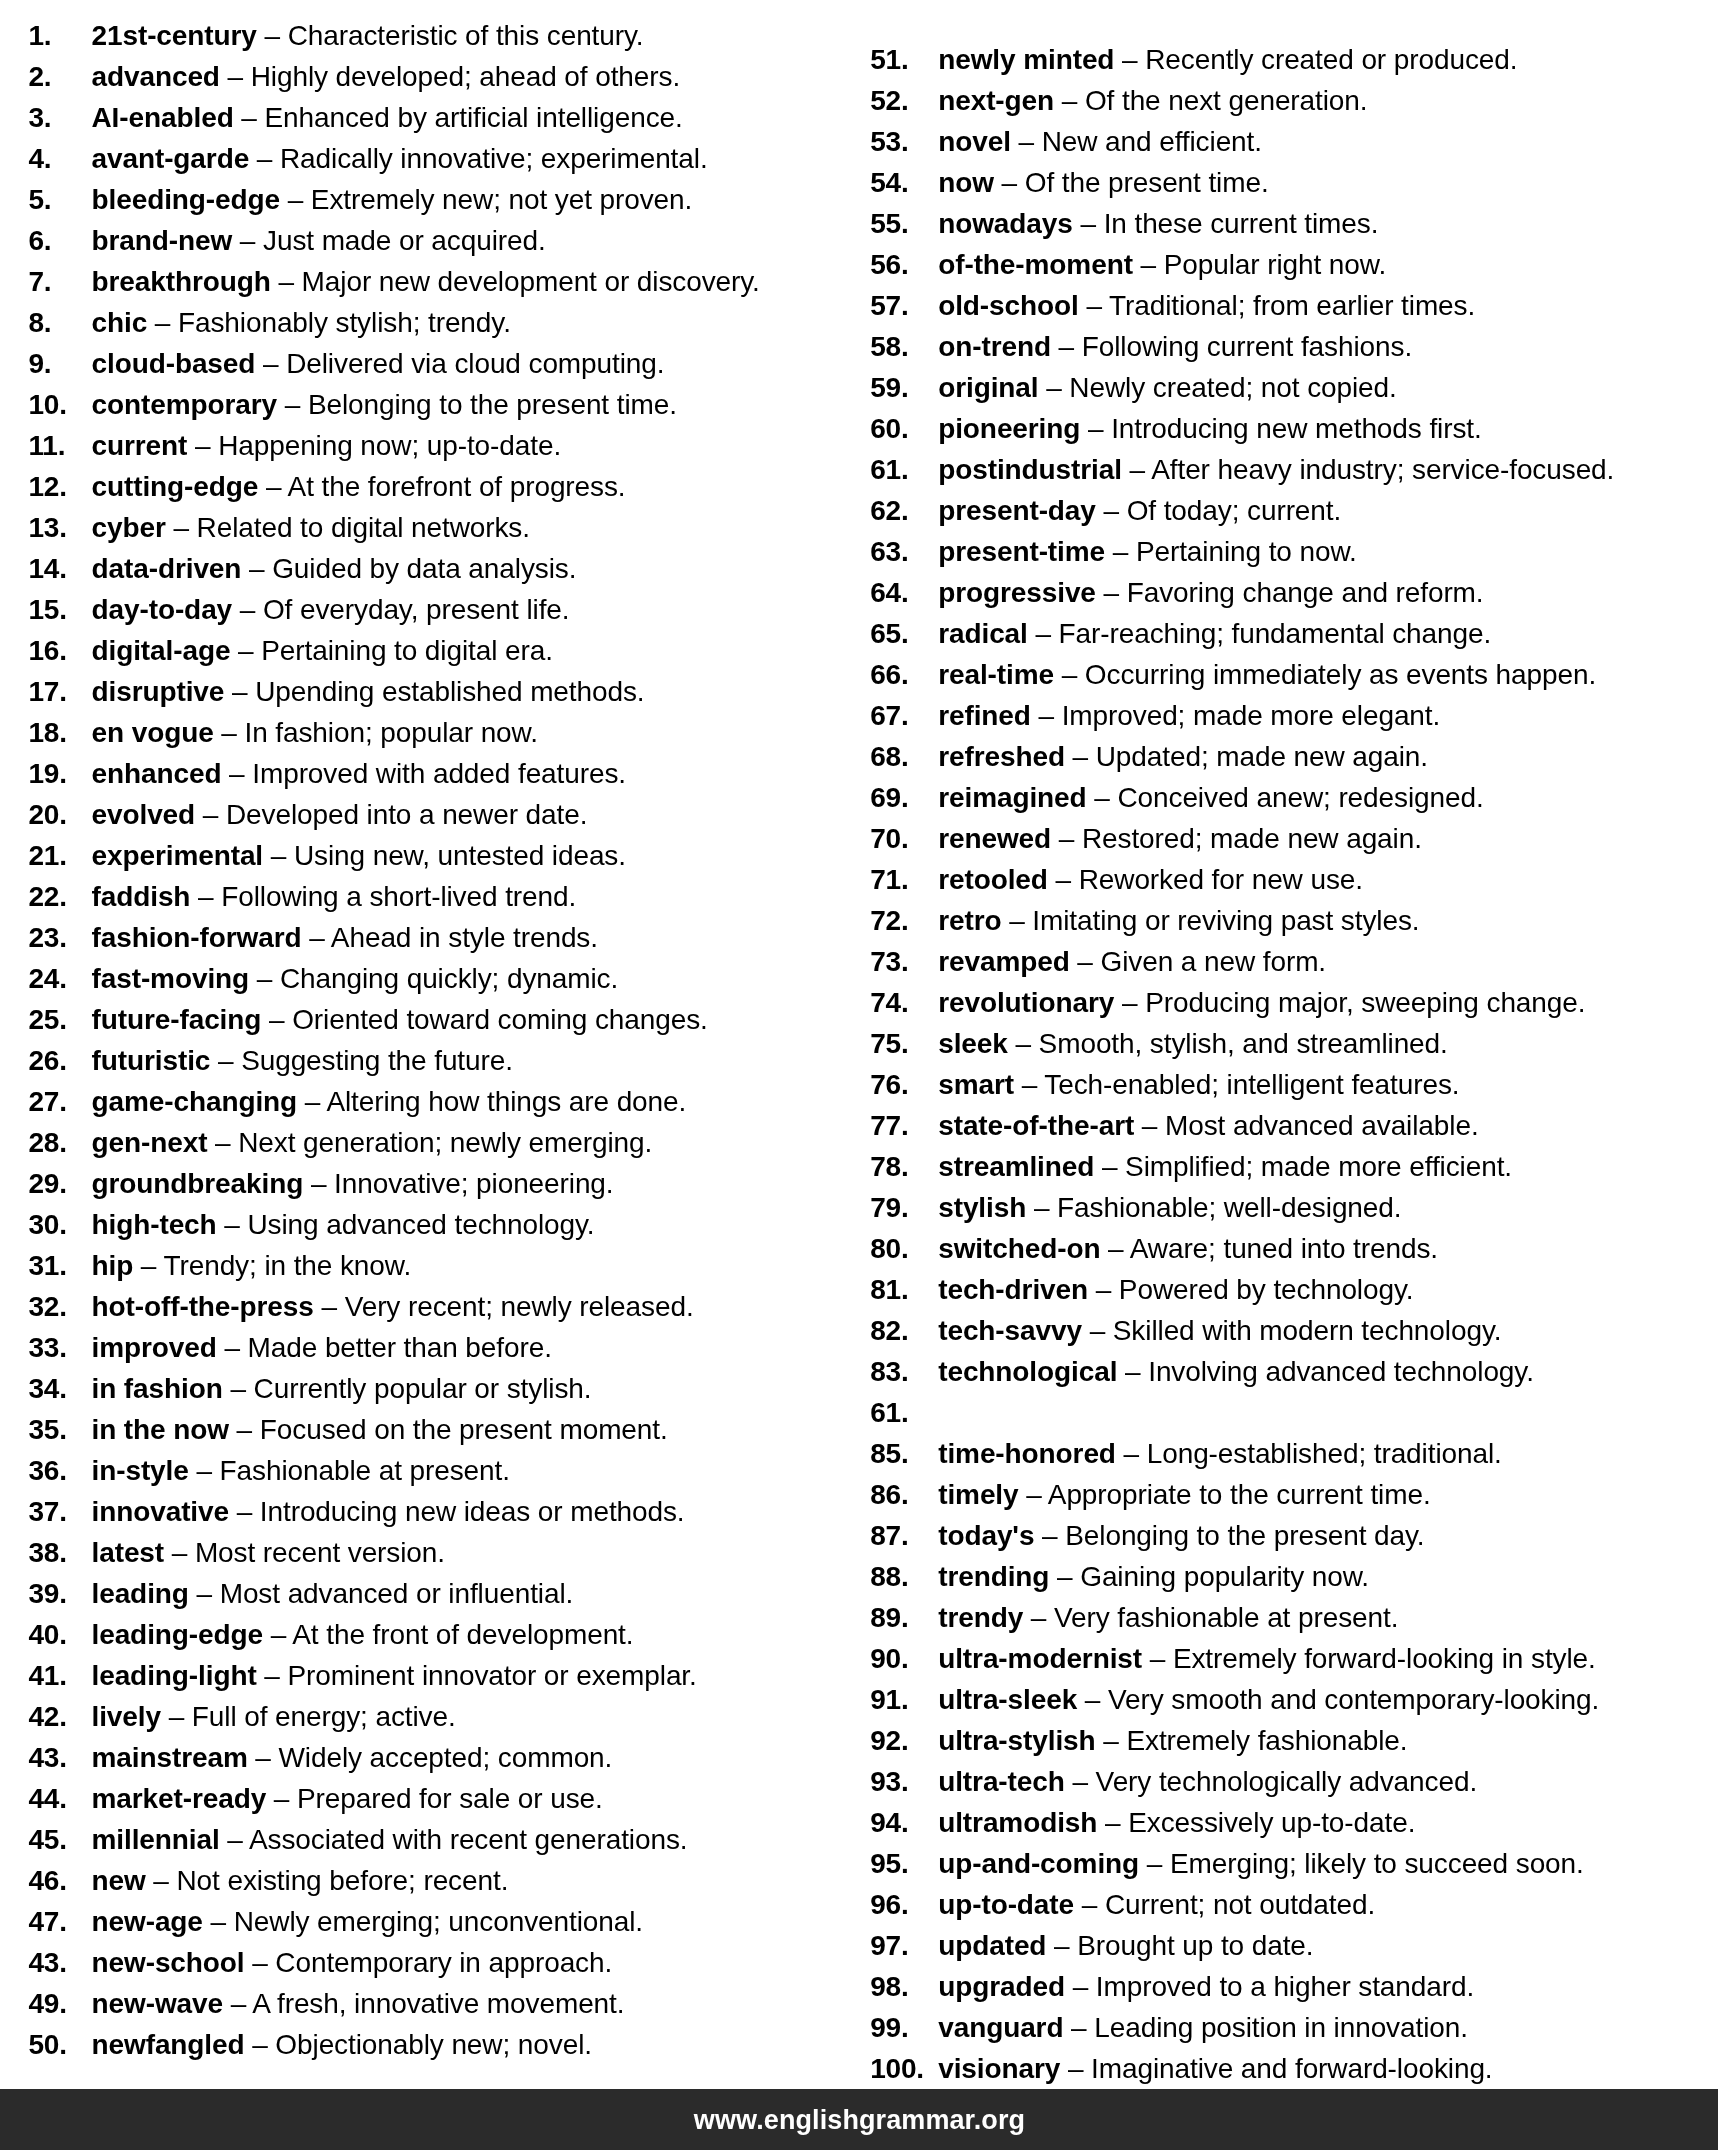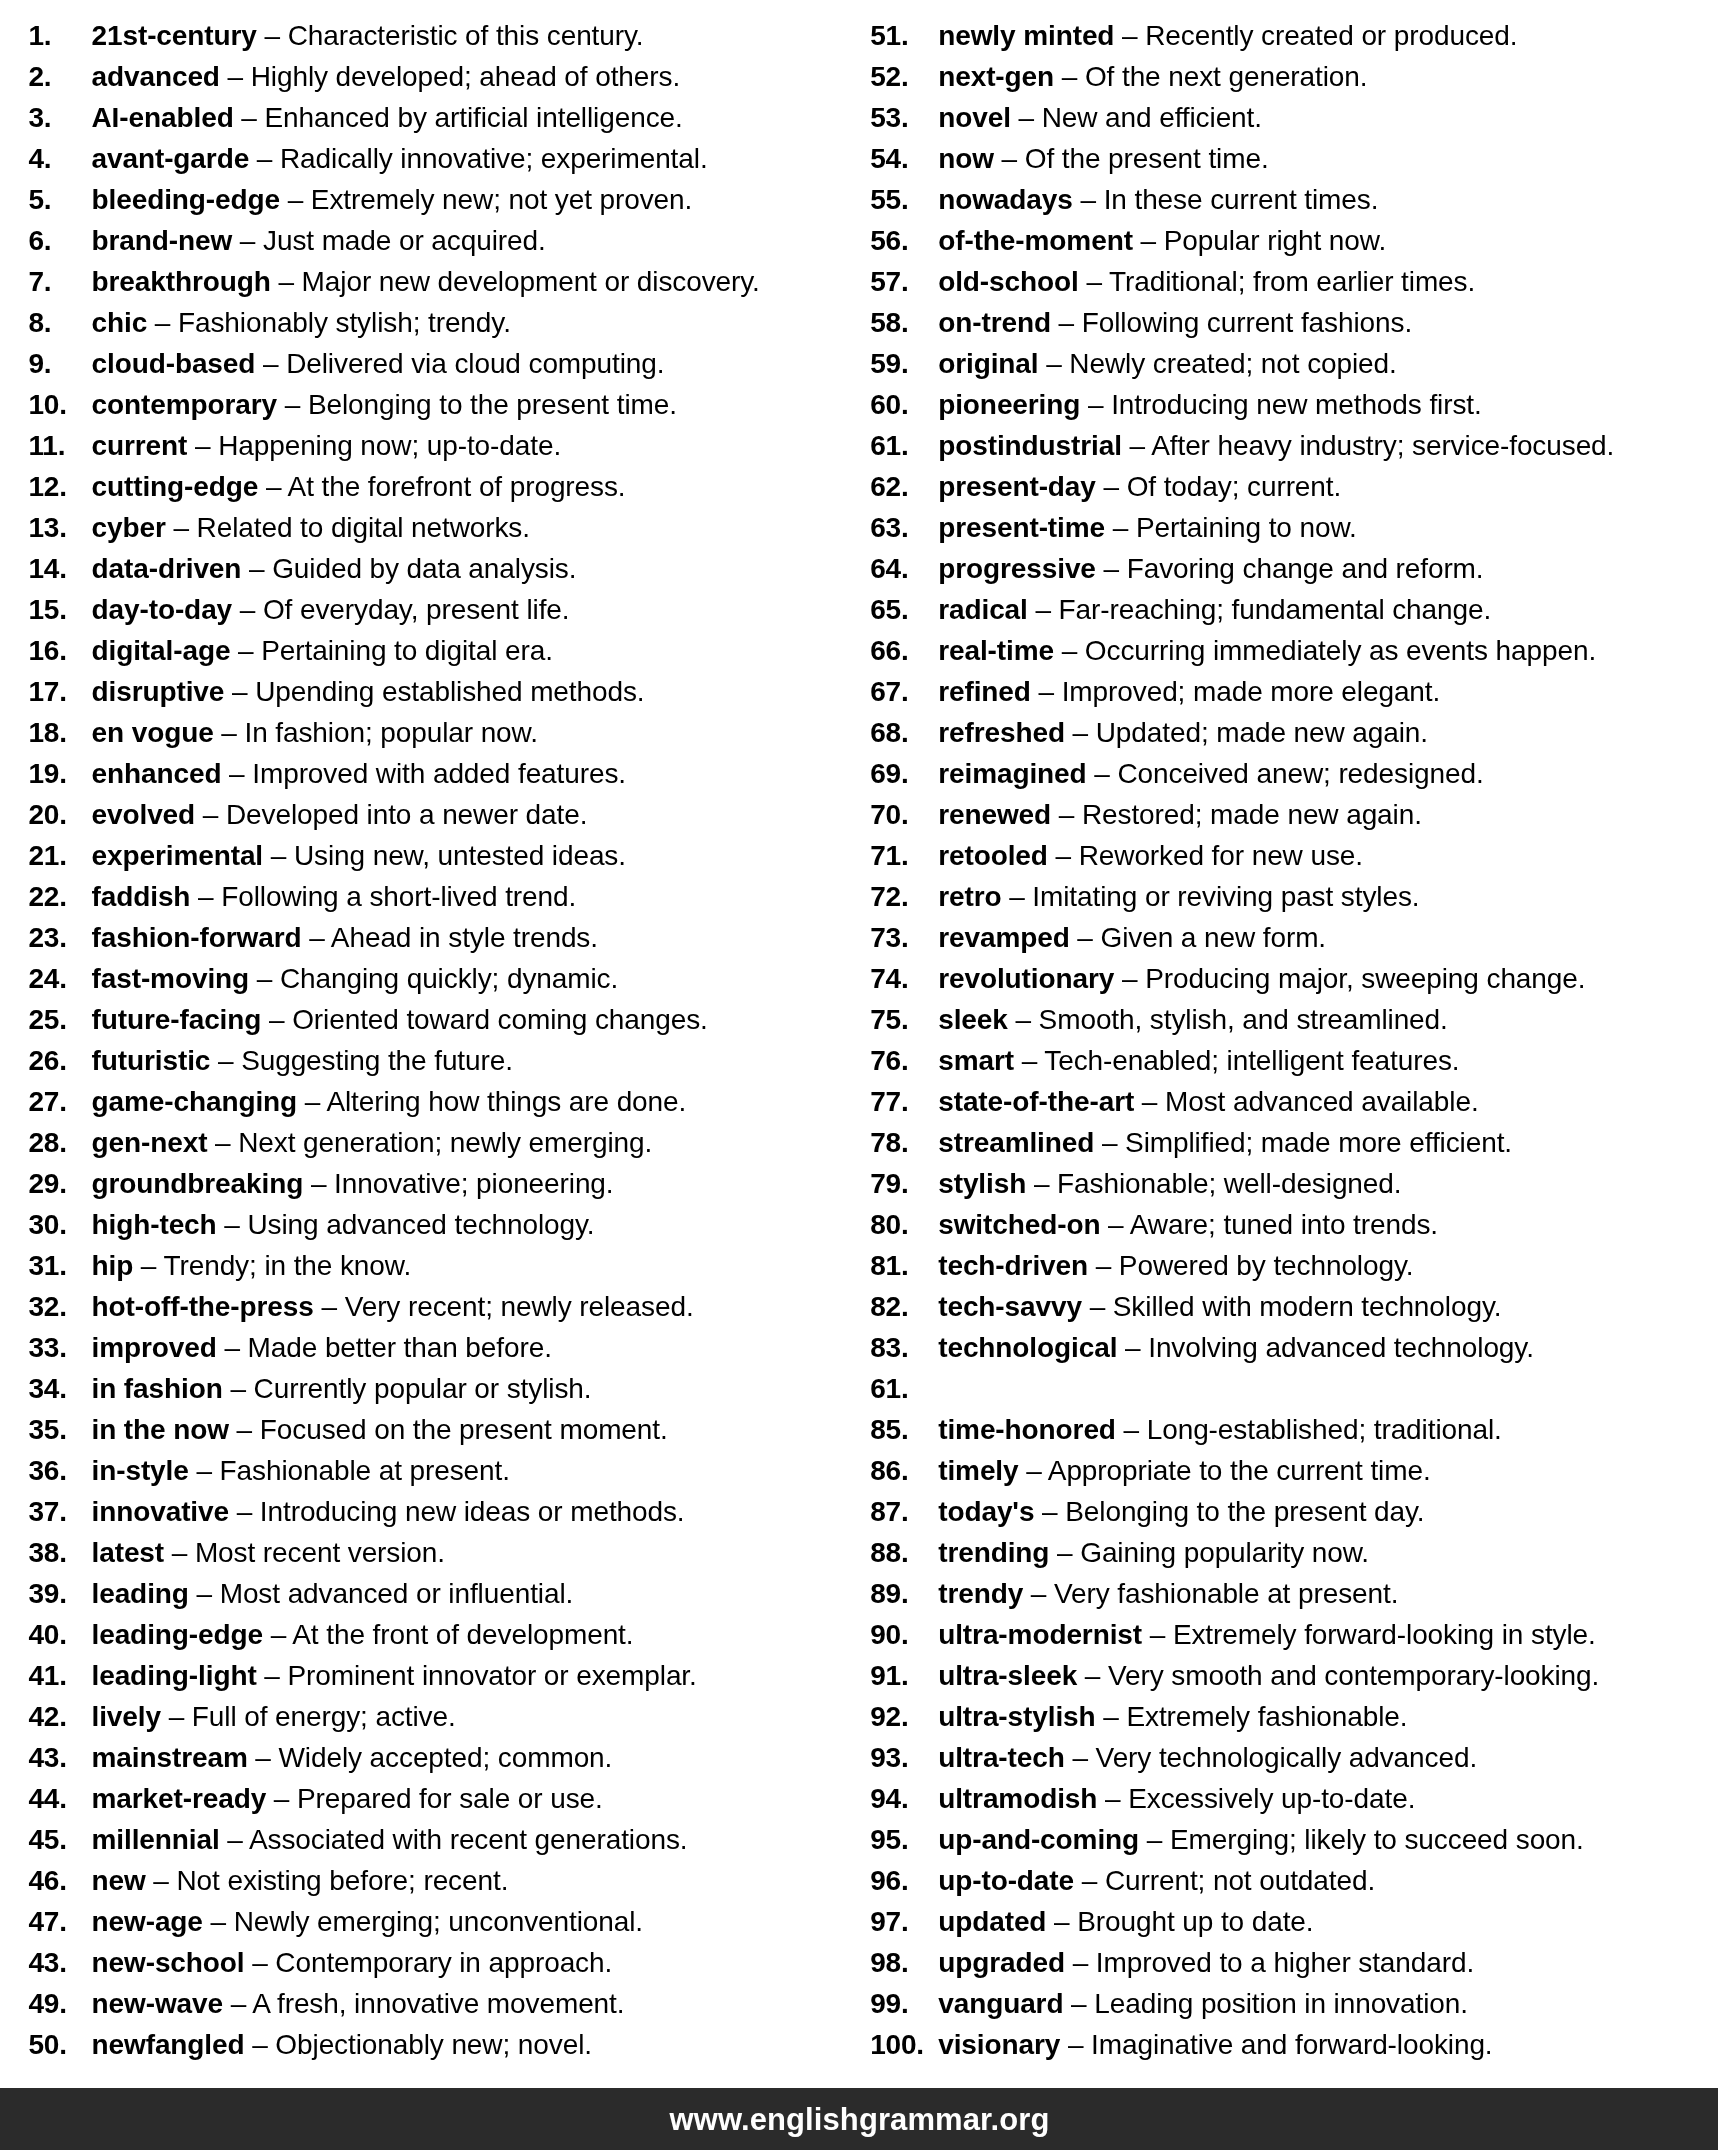--- a/index.html
+++ b/index.html
@@ -35,20 +35,21 @@
   }
   .column.left {
     width: 858px;
     padding-left: 28.5px;
     padding-right: 6.8px;
   }
   .column.right {
     width: 861px;
     padding-left: 12.2px;
     padding-right: 9px;
+    margin-top: 24px;
   }
   .entry {
     display: flex;
     flex-direction: row;
     align-items: baseline;
     height: 41px;
     line-height: 41px;
     white-space: nowrap;
   }
   .num {
@@ -79,21 +80,21 @@
   #footer {
     flex: 0 0 auto;
     height: 63px;
     background: #2b2b2b;
     color: #ffffff;
     display: flex;
     align-items: center;
     justify-content: center;
   }
   #footer-text {
-    font-size: 31px;
+    font-size: 27px;
     font-weight: bold;
     letter-spacing: 0.1px;
   }
 </style>
 </head>
 <body>
 
 <div id="page">
 
   <div id="columns">

